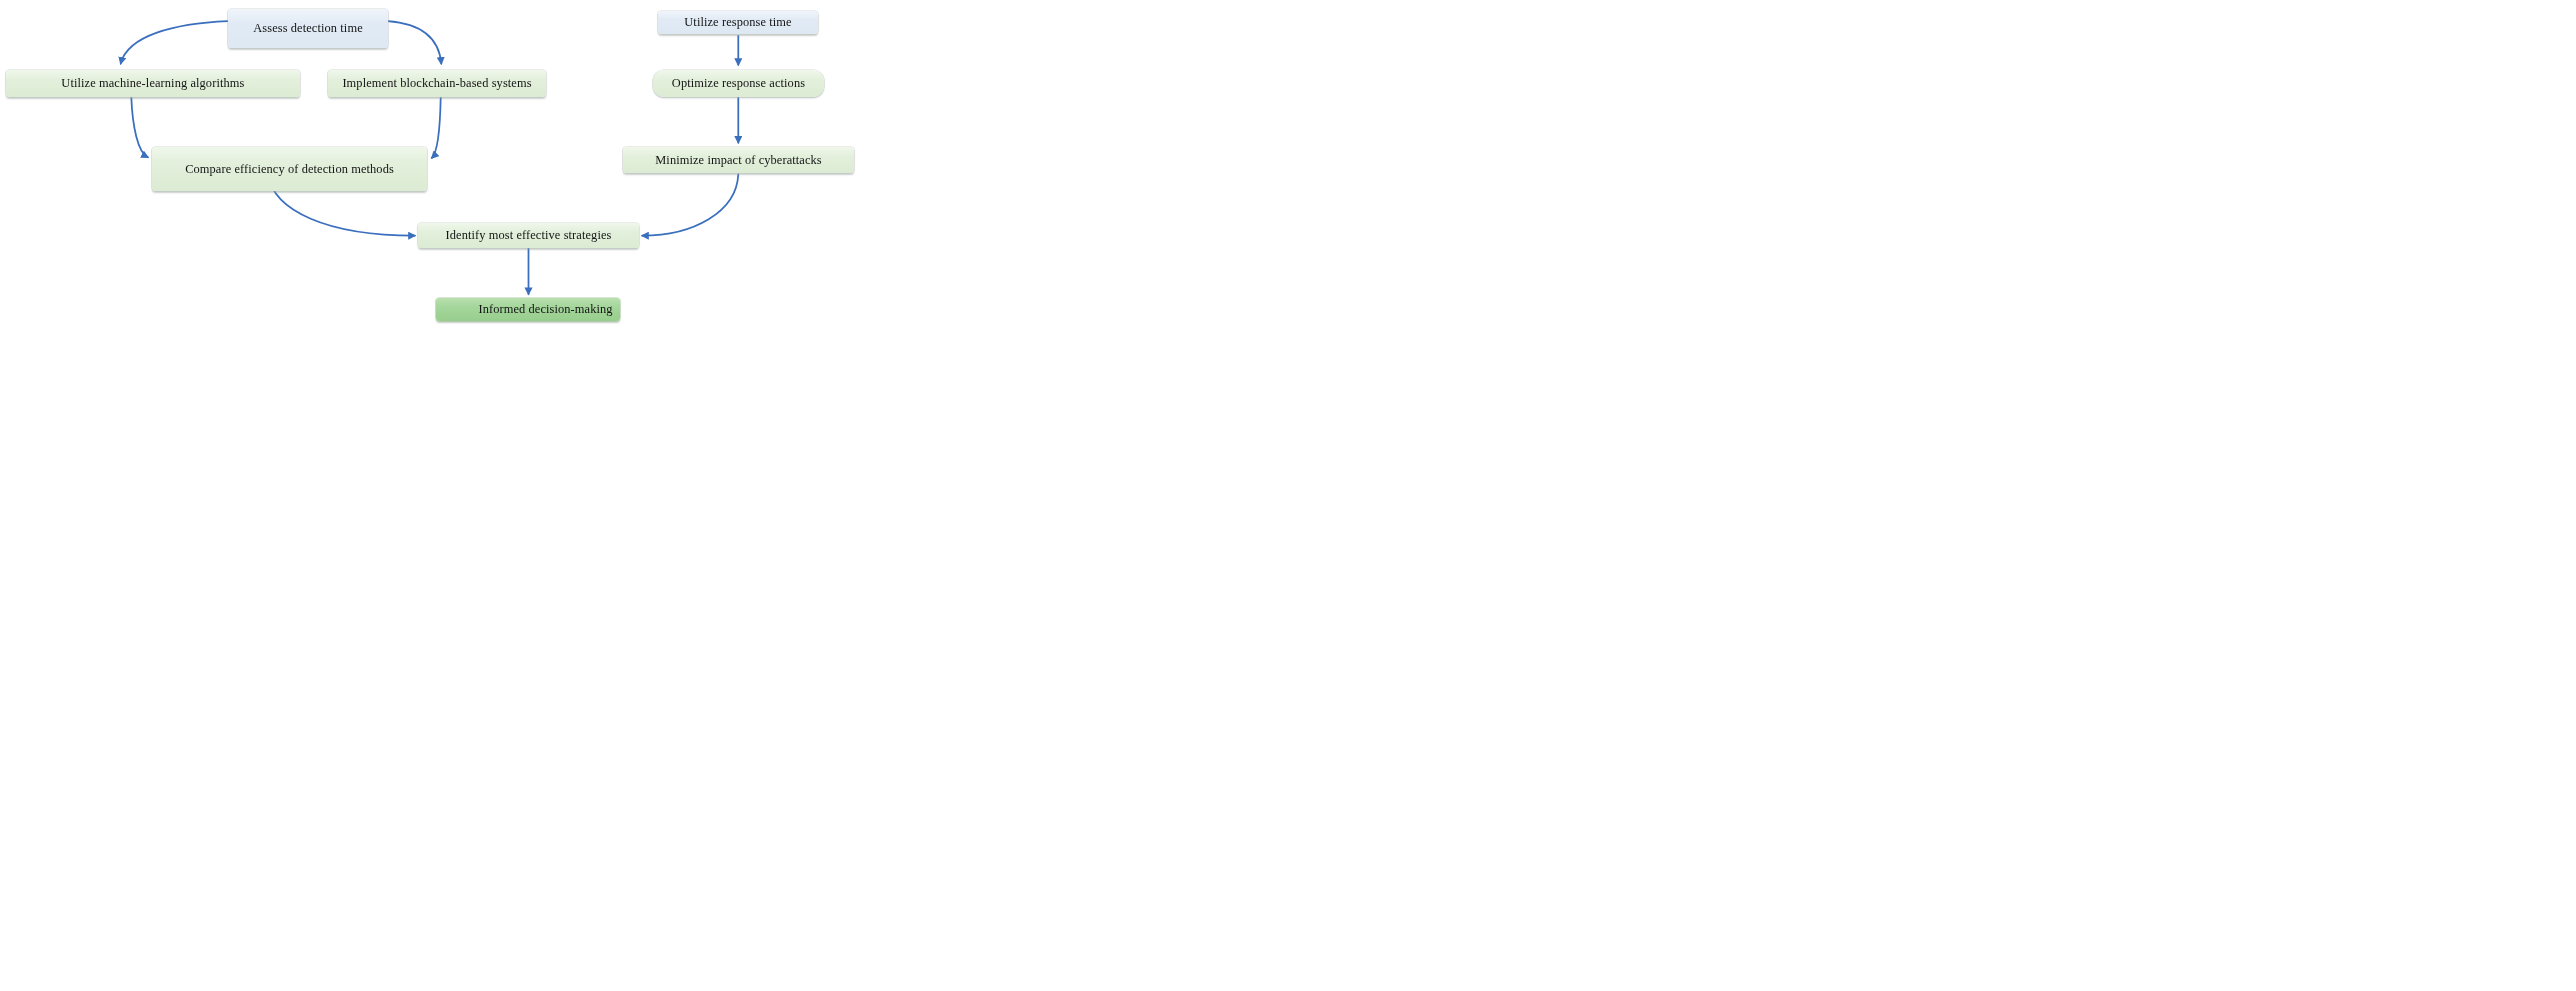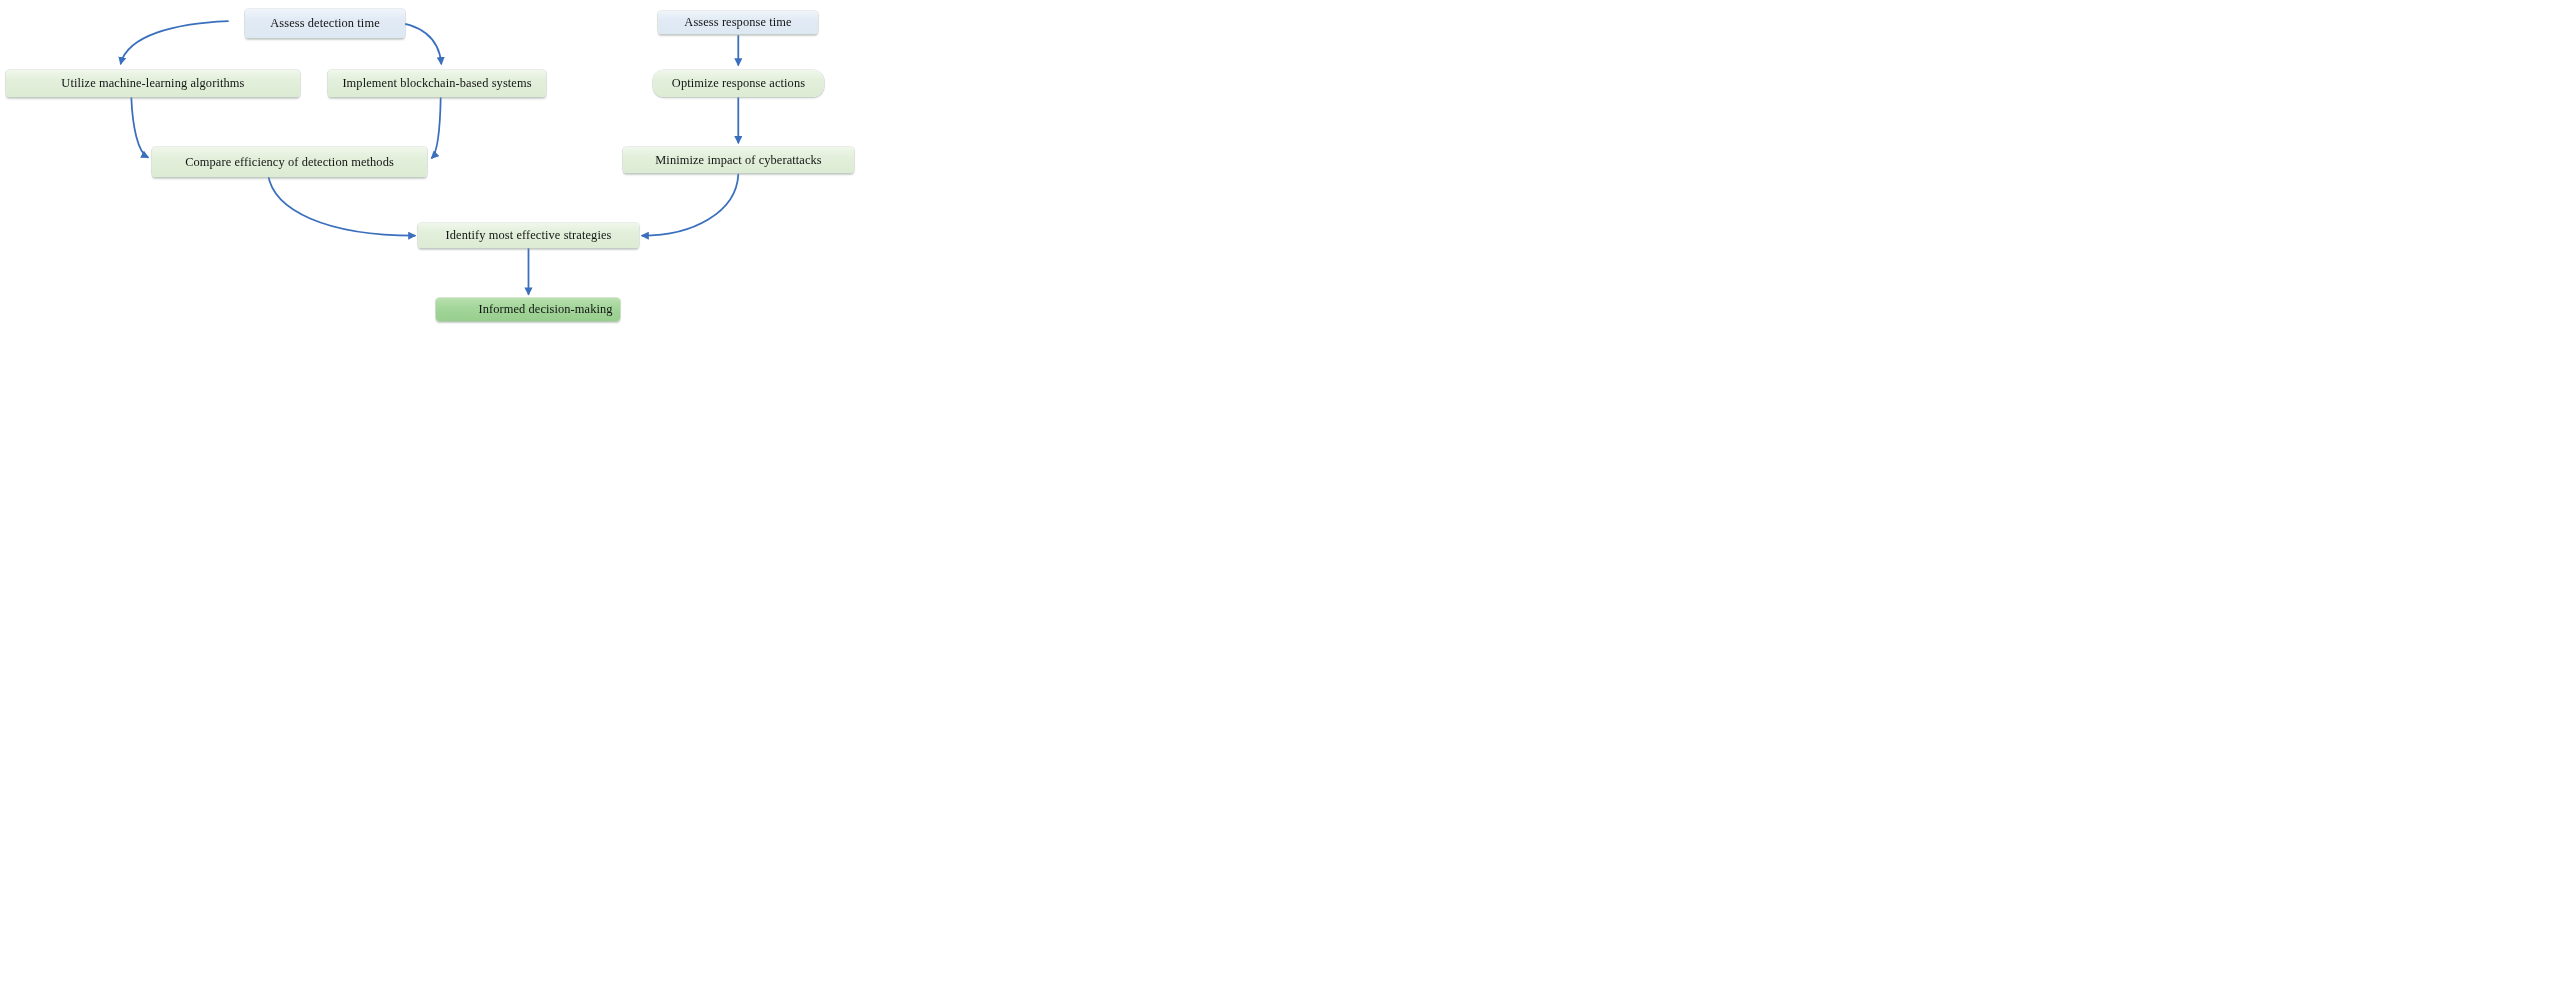--- a/index.html
+++ b/index.html
@@ -40,26 +40,26 @@
   }
   .node.green {
     background: linear-gradient(#f0f7eb, #e3f0dc 35%, #dcebd3);
   }
   .node.green-dark {
     background: linear-gradient(#b9e0ae, #a4d69b 40%, #97ce8d);
     box-shadow: 0 0 0 0.6px rgba(134,182,118,0.6),
                 0 1.2px 1.8px rgba(140,160,140,0.5);
   }
   
-  #n-assess-detection { left: 228px;  top: 9.4px;  width: 160px; height: 29px; margin-left: 17px; }
+  #n-assess-detection { left: 228px;  top: 9.4px;  width: 160px; height: 39px; }
   #n-assess-response  { left: 658px; top: 11.2px;  width: 160px; height: 23px; }
   #n-utilize          { left: 5.9px;   top: 70px; width: 294px; height: 26.5px; }
   #n-implement        { left: 328px;  top: 70px; width: 218px; height: 26.5px; }
   #n-optimize         { left: 653px; top: 70px; width: 171px; height: 26.5px; border-radius: 11px; }
-  #n-compare          { left: 152px;  top: 147px; width: 275px; height: 30px; align-items: center; }
+  #n-compare          { left: 152px;  top: 147px; width: 275px; height: 44px; align-items: center; }
   #n-minimize         { left: 623px; top: 147px; width: 231px; height: 26px; }
   #n-identify         { left: 418px;  top: 223px; width: 221px; height: 25px; }
   #n-informed         { left: 436px;  top: 298px; width: 184px; height: 23px; padding-left: 35px; }
   .edge {
     fill: none;
     stroke-width: 3px;
     stroke-linecap: round;
   }
 </style>
 </head>
@@ -91,21 +91,21 @@
     <path class="edge" marker-end="url(#arrowhead)" d="M 1252 296 C 1249 360 1175 400 1089 400" stroke="#3a6fbe"></path>
 
     <path class="edge" marker-end="url(#arrowhead)" d="M 896 422 L 896 499" stroke="#3a6fbe"></path>
   </svg>
 
   <div id="n-assess-detection" class="node blue">
     <span>Assess detection time</span>
   </div>
 
   <div id="n-assess-response" class="node blue">
-    <span>Assess response time</span>
+    <span>Utilize response time</span>
   </div>
 
   <div id="n-utilize" class="node green">
     <span>Utilize machine-learning algorithms</span>
   </div>
 
   <div id="n-implement" class="node green">
     <span>Implement blockchain-based systems</span>
   </div>
 

